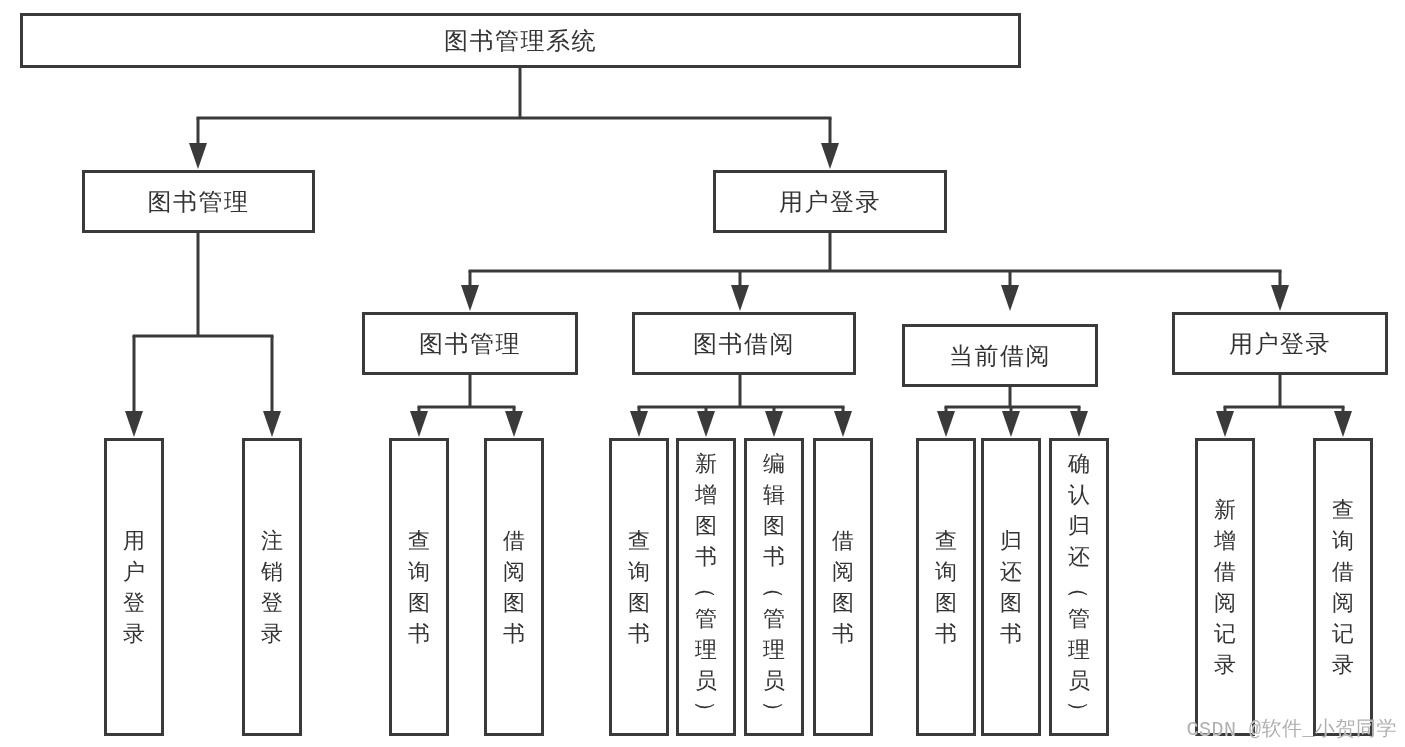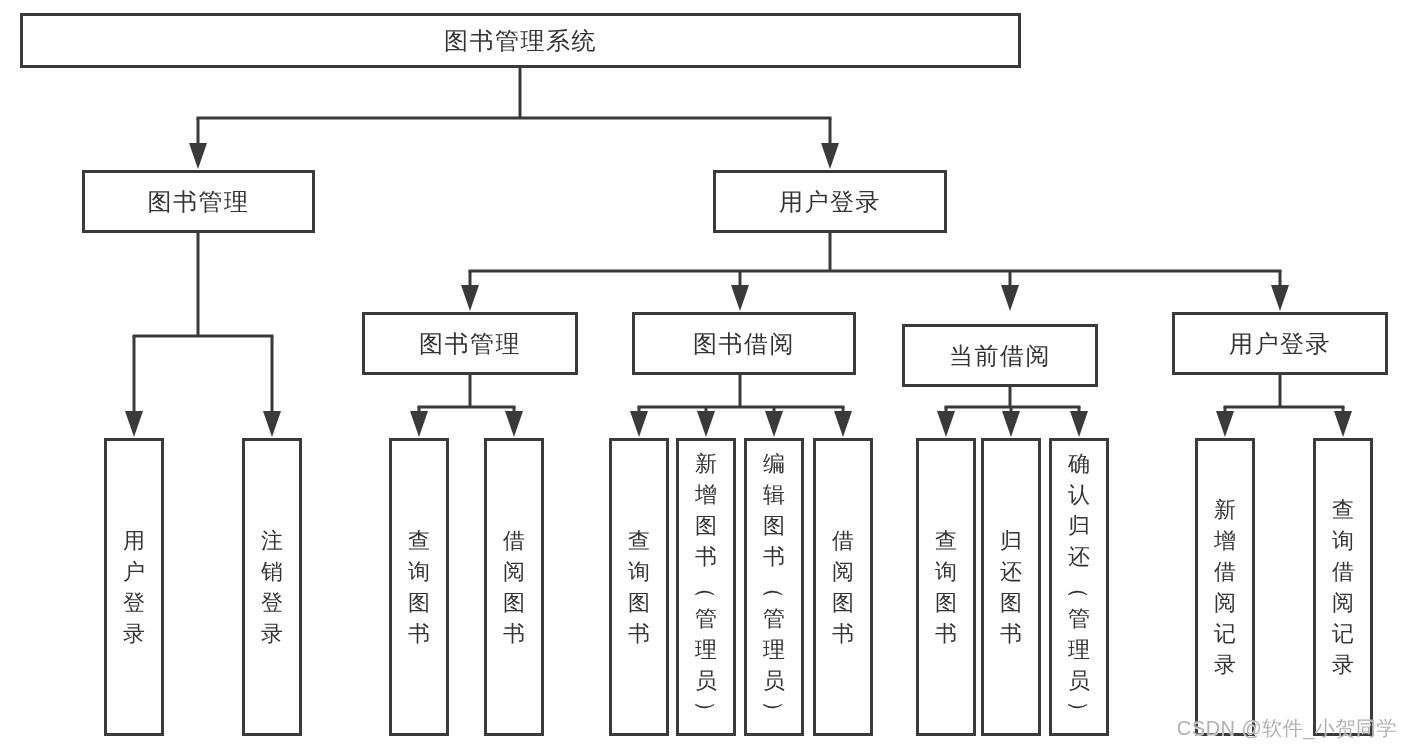--- a/index.html
+++ b/index.html
@@ -31,20 +31,21 @@
   .h-node{font-size:24px;letter-spacing:1.5px;white-space:nowrap;}
   .leaf{flex-direction:column;font-size:22px;padding:0;}
   .vchar{display:block;height:31px;line-height:31px;width:100%;text-align:center;}
   .vrot{transform:rotate(90deg);}
   .watermark{
     position:absolute;right:8px;bottom:5px;z-index:2;
     font-size:20px;letter-spacing:0.5px;
     color:var(--watermark);
     text-shadow:0 1px 0 rgba(255,255,255,0.8);
     white-space:nowrap;
+    font-family:Liberation Mono, monospace;
   }
 </style>
 </head>
 <body>
 
 <div class="canvas">
 
   <svg class="connector-svg" width="1405" height="747" viewBox="0 0 1405 747" xmlns="http://www.w3.org/2000/svg">
     <g class="connector">
 

